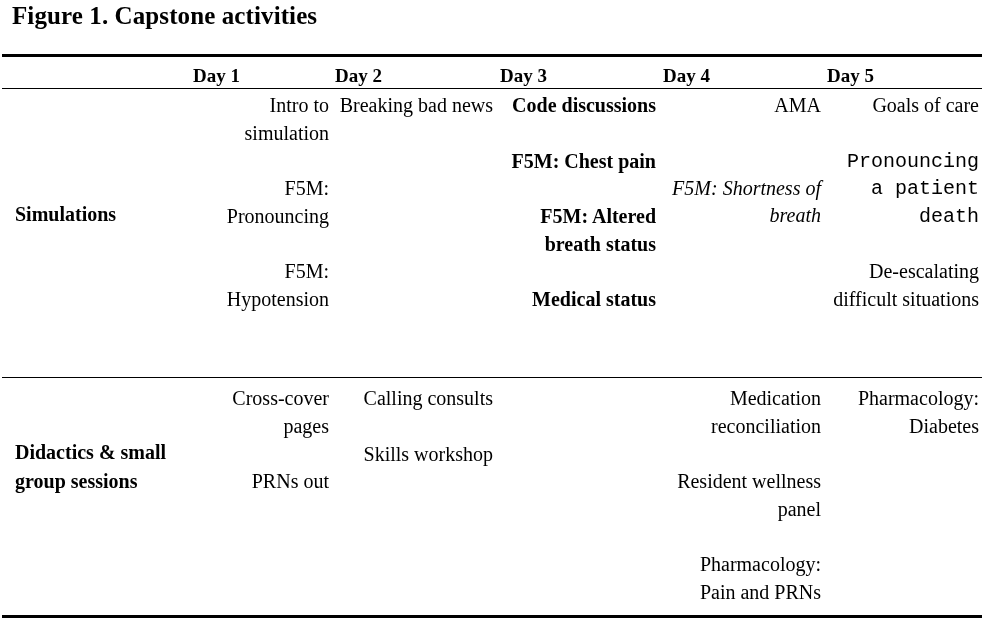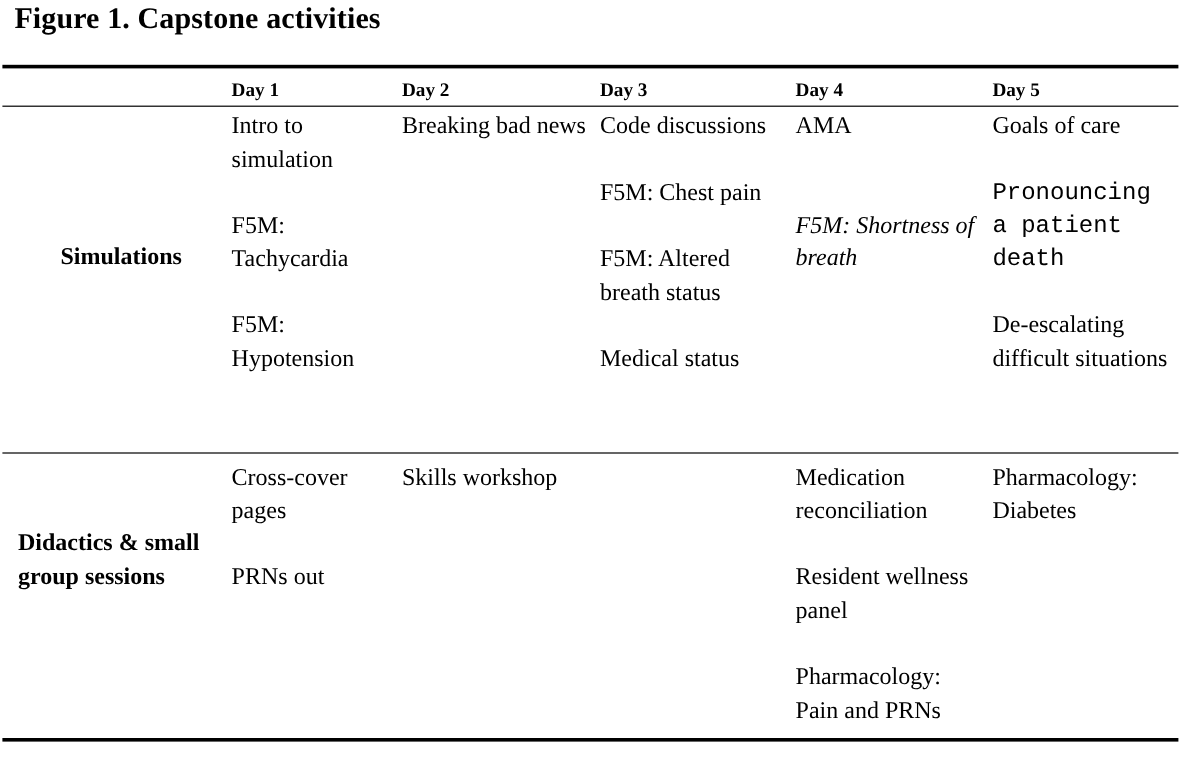--- a/index.html
+++ b/index.html
@@ -49,57 +49,58 @@
 
   
   .col {
     position: absolute;
   }
 
   
   .c-label { left: 15px;  width: 172px; }
   .c-d1    { left: 193px; width: 136px; }
   .c-d2    { left: 335px; width: 158px; }
-  .c-d3    { left: 500px; width: 156px; }
+  .c-d3    { left: 500px; width: 156px; font-weight: bold; }
   .c-d4    { left: 663px; width: 158px; }
   .c-d5    { left: 827px; width: 152px; }
 
   
   .hdr {
     top: 63px;
-    font-size: 16px;
+    font-size: 19px;
     font-weight: bold;
     line-height: 26px;
     white-space: nowrap;
   }
 
   
   .cell {
     font-size: 20px;
     line-height: 27.5px;
   }
   .row-sim  .cell { top: 92px; height: 283px; }
   .row-did  .cell { top: 385px; height: 228px; }
 
   .block {
     margin: 0 0 28px 0;
+    text-align: right;
   }
   .block:last-child { margin-bottom: 0; }
 
   
   .gap-1 { margin-top: 28px; font-family: Liberation Mono, monospace; }
   .gap-2 { margin-top: 55px; font-style: italic; }
 
   
   .rowlabel {
     font-size: 20px;
     font-weight: bold;
     line-height: 29px;
   }
-  .rowlabel.row-sim-label { top: 200px; text-align: center; }
+  .rowlabel.row-sim-label { top: 200px; }
   .rowlabel.row-did-label { top: 438px; }
 </style>
 </head>
 <body>
 
 <div class="page">
 
   <div class="figure-title">Figure 1. Capstone activities</div>
 
   <div class="rule rule-top"></div>
@@ -112,21 +113,21 @@
   <div class="col hdr c-d3">Day 3</div>
   <div class="col hdr c-d4">Day 4</div>
   <div class="col hdr c-d5">Day 5</div>
 
   <div class="row-sim">
 
     <div class="col rowlabel row-sim-label c-label">Simulations</div>
 
     <div class="col cell c-d1">
       <p class="block">Intro to simulation</p>
-      <p class="block">F5M: Tachycardia</p>
+      <p class="block">F5M: Pronouncing</p>
       <p class="block">F5M: Hypotension</p>
     </div>
 
     <div class="col cell c-d2">
       <p class="block">Breaking bad news</p>
     </div>
 
     <div class="col cell c-d3">
       <p class="block">Code discussions</p>
       <p class="block">F5M: Chest pain</p>
@@ -149,20 +150,21 @@
   <div class="row-did">
 
     <div class="col rowlabel row-did-label c-label">Didactics &amp; small group sessions</div>
 
     <div class="col cell c-d1">
       <p class="block">Cross-cover pages</p>
       <p class="block">PRNs out</p>
     </div>
 
     <div class="col cell c-d2">
+      <p class="block">Calling consults</p>
       <p class="block">Skills workshop</p>
     </div>
 
     <div class="col cell c-d3"></div>
 
     <div class="col cell c-d4">
       <p class="block">Medication reconciliation</p>
       <p class="block">Resident wellness panel</p>
       <p class="block">Pharmacology: Pain and PRNs</p>
     </div>

